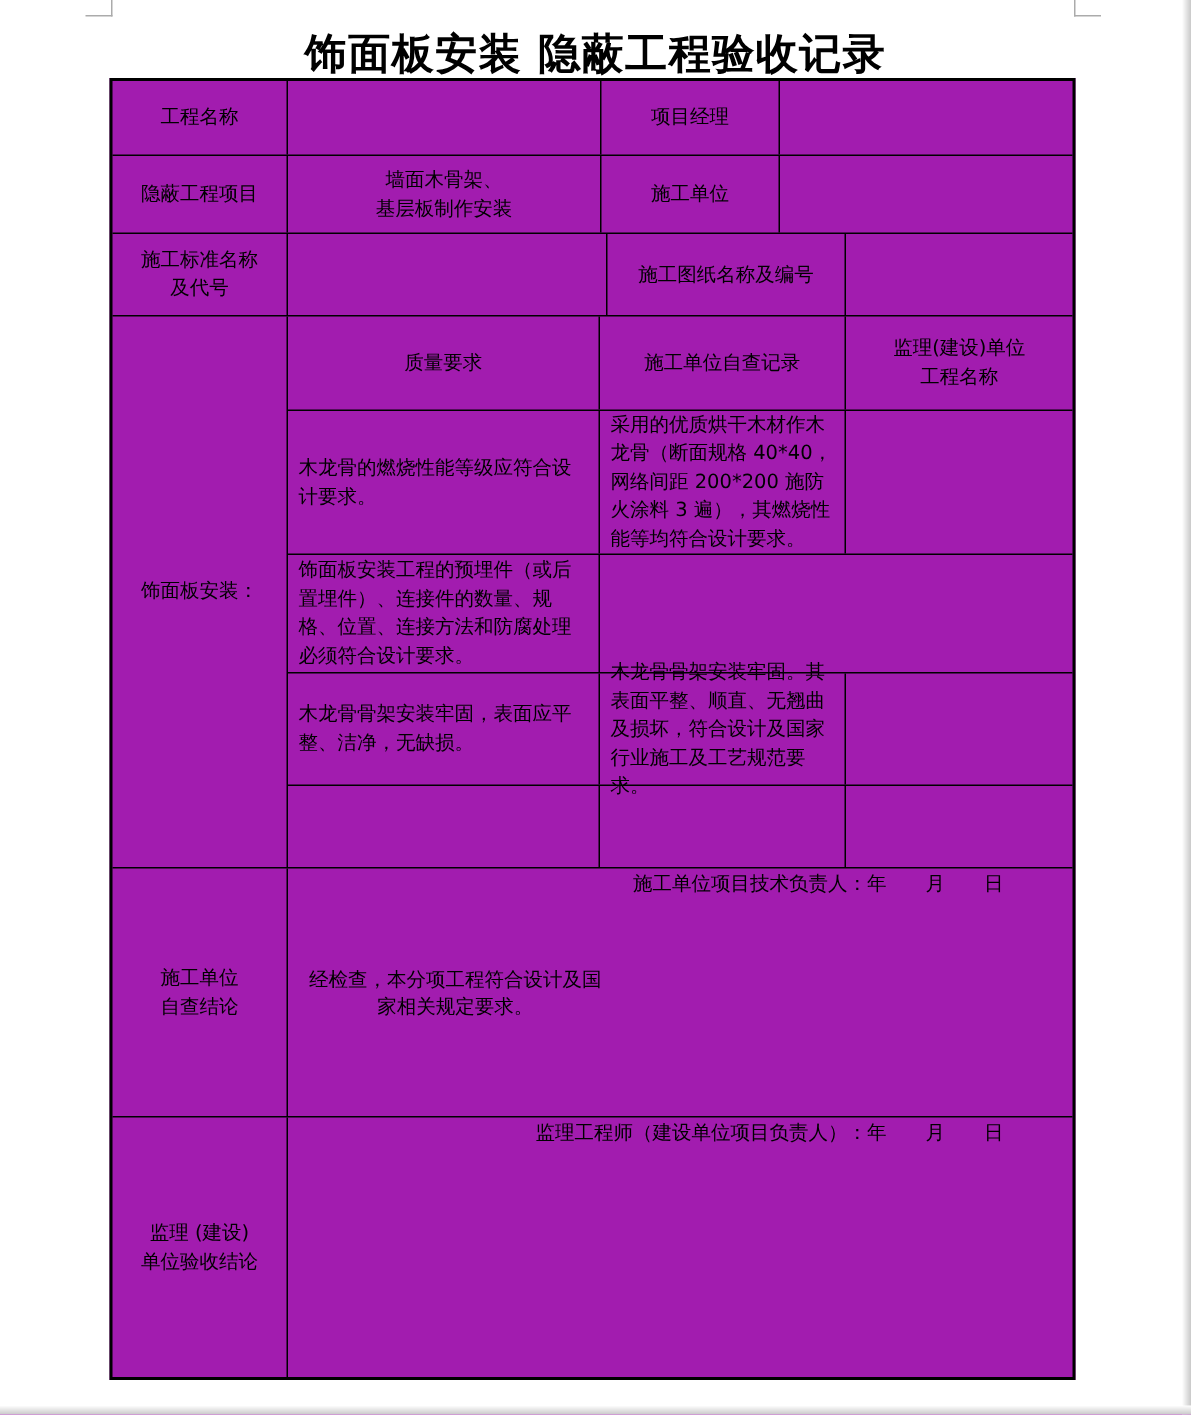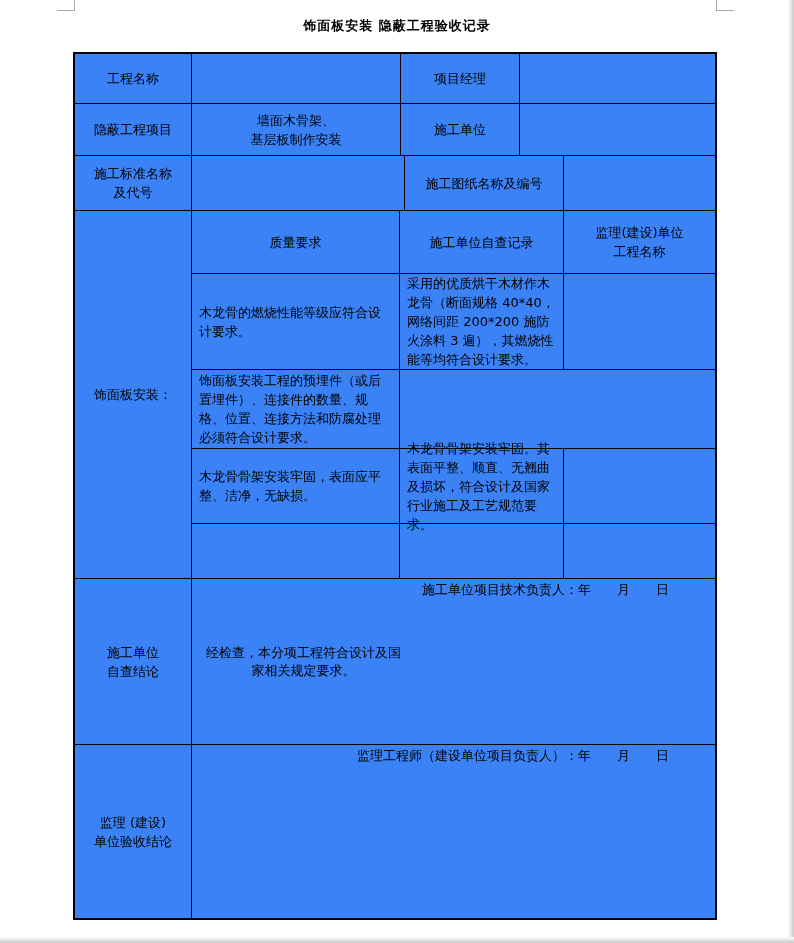--- a/index.html
+++ b/index.html
@@ -9,23 +9,23 @@
     font-family:"DejaVu Sans","Liberation Sans",sans-serif; font-size:13px;
   }
   .edge-right { position:absolute; top:0; right:0; width:6px; height:100%;
     background:linear-gradient(to right,#ffffff,#c9c9c9); }
   .edge-bottom { position:absolute; left:0; bottom:0; width:100%; height:6px;
     background:linear-gradient(to bottom,#ffffff,#c9c9c9); }
   .crop { position:absolute; top:0; height:11px; width:18px; }
   .crop-tl { left:57px; border-right:1px solid #ababab; border-bottom:1px solid #ababab; }
   .crop-tr { left:716px; border-left:1px solid #ababab; border-bottom:1px solid #ababab; }
   .title { position:absolute; top:17px; left:0; width:100%; text-align:center;
-    font-size:13px; font-weight:bold; letter-spacing:1px; }
+    font-size:28px; font-weight:bold; letter-spacing:1px; }
   .tbl { position:absolute; left:73px; top:52px; width:644px; height:868px;
-    border:2px solid #000; display:flex; flex-direction:column; background:#3b82f6; }
+    border:2px solid #000; display:flex; flex-direction:column; background:#a21caf; }
   .row { display:flex; border-bottom:1px solid #000; width:100%; }
   .row.last { border-bottom:none; flex:1; }
   .cell { border-right:1px solid #000; display:flex; align-items:center;
     justify-content:center; text-align:center; padding:2px 6px; line-height:19px; }
   .cell.cend { border-right:none; flex:1; }
   .lblcol { width:117px; flex:none; }
   .pre { white-space:pre-line; }
   .stack { flex:1; display:flex; flex-direction:column; }
   .srow { display:flex; border-bottom:1px solid #000; width:100%; }
   .srow.last { border-bottom:none; flex:1; }

